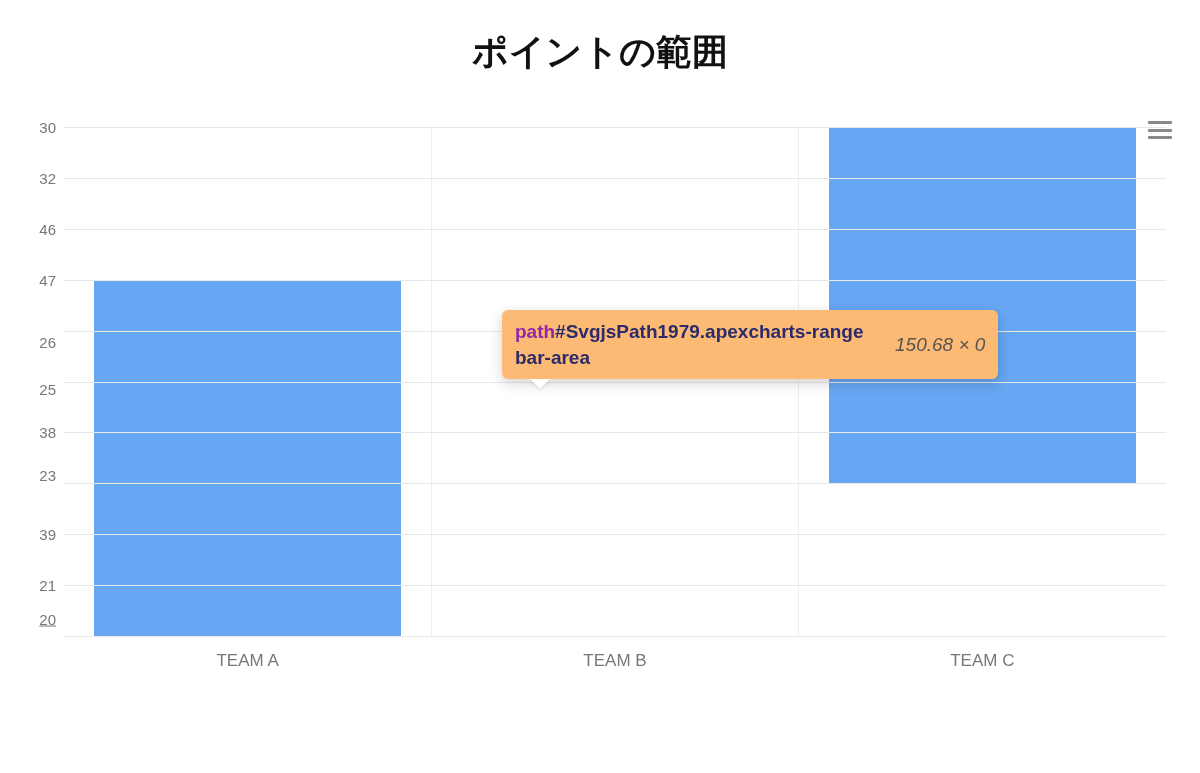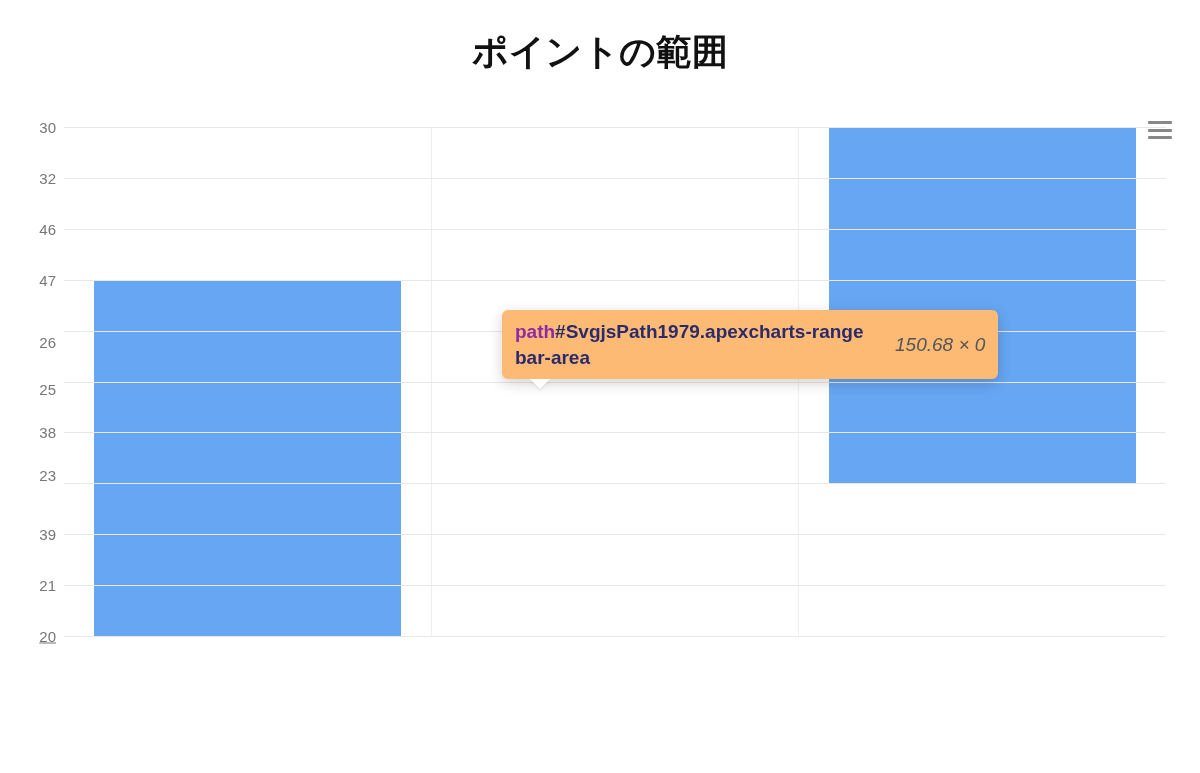--- a/index.html
+++ b/index.html
@@ -147,21 +147,21 @@
     <div class="bars" id="bars">
         <div class="bar-slot">
           <div class="bar" style="top: 152.7px; height: 356.3px;"></div>
         </div>
         <div class="bar-slot"></div>
         <div class="bar-slot">
           <div class="bar" style="top: 0px; height: 356.3px;"></div>
         </div>
       </div>
   <div class="gridline" style="top: 509px;"></div>
-      <div class="y-label" style="top: 509px; text-decoration: underline;">20</div>
+      <div class="y-label" style="top: 492px; text-decoration: underline;">20</div>
       <div class="gridline" style="top: 458.1px;"></div>
       <div class="y-label" style="top: 458.1px;">21</div>
       <div class="gridline" style="top: 407.2px;"></div>
       <div class="y-label" style="top: 407.2px;">39</div>
       <div class="gridline" style="top: 356.3px;"></div>
       <div class="y-label" style="top: 348px;">23</div>
       <div class="gridline" style="top: 305.4px;"></div>
       <div class="y-label" style="top: 305.4px;">38</div>
       <div class="gridline" style="top: 254.5px;"></div>
       <div class="y-label" style="top: 262px;">25</div>
@@ -170,20 +170,25 @@
       <div class="gridline" style="top: 152.7px;"></div>
       <div class="y-label" style="top: 152.7px;">47</div>
       <div class="gridline" style="top: 101.8px;"></div>
       <div class="y-label" style="top: 101.8px;">46</div>
       <div class="gridline" style="top: 50.9px;"></div>
       <div class="y-label" style="top: 50.9px;">32</div>
       <div class="gridline" style="top: 0px;"></div>
       <div class="y-label" style="top: 0px;">30</div>
     </div>
 
+  <div class="x-axis" id="x-axis">
+      <div class="x-label">TEAM A</div>
+      <div class="x-label">TEAM B</div>
+      <div class="x-label">TEAM C</div>
+    </div>
 
   <div class="tooltip" id="tooltip" style="left:482px; top:183px;">
     <div class="tooltip-main">
       <span class="tooltip-tag">path</span><span class="tooltip-sel">#SvgjsPath1979.apexcharts-rangebar-area</span>
     </div>
     <div class="tooltip-dim">150.68 × 0</div>
     <div class="tooltip-arrow"></div>
   </div>
 
 </div>

